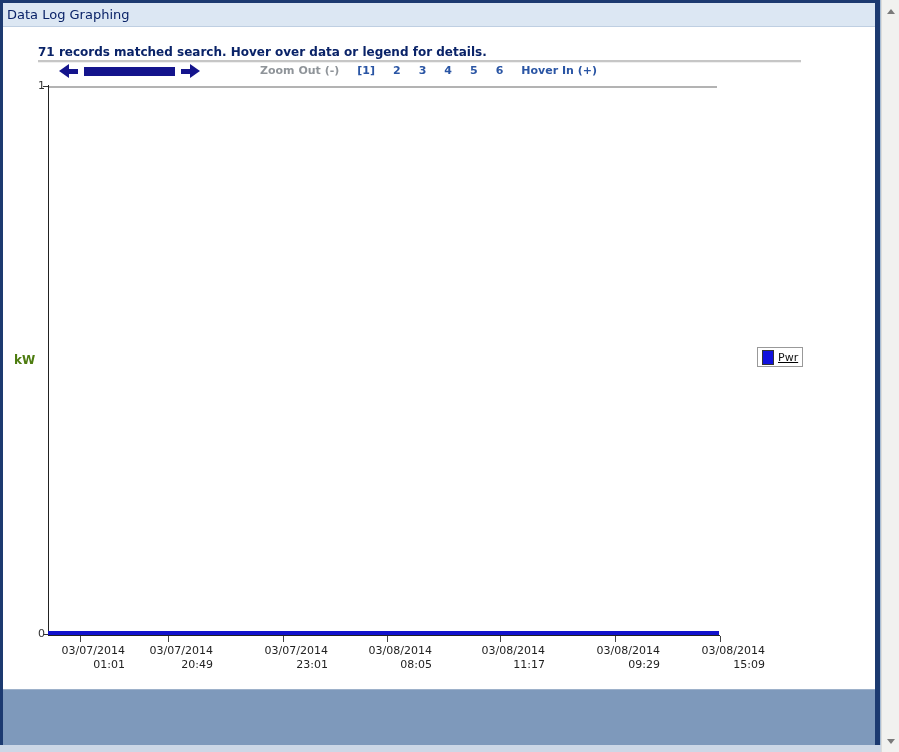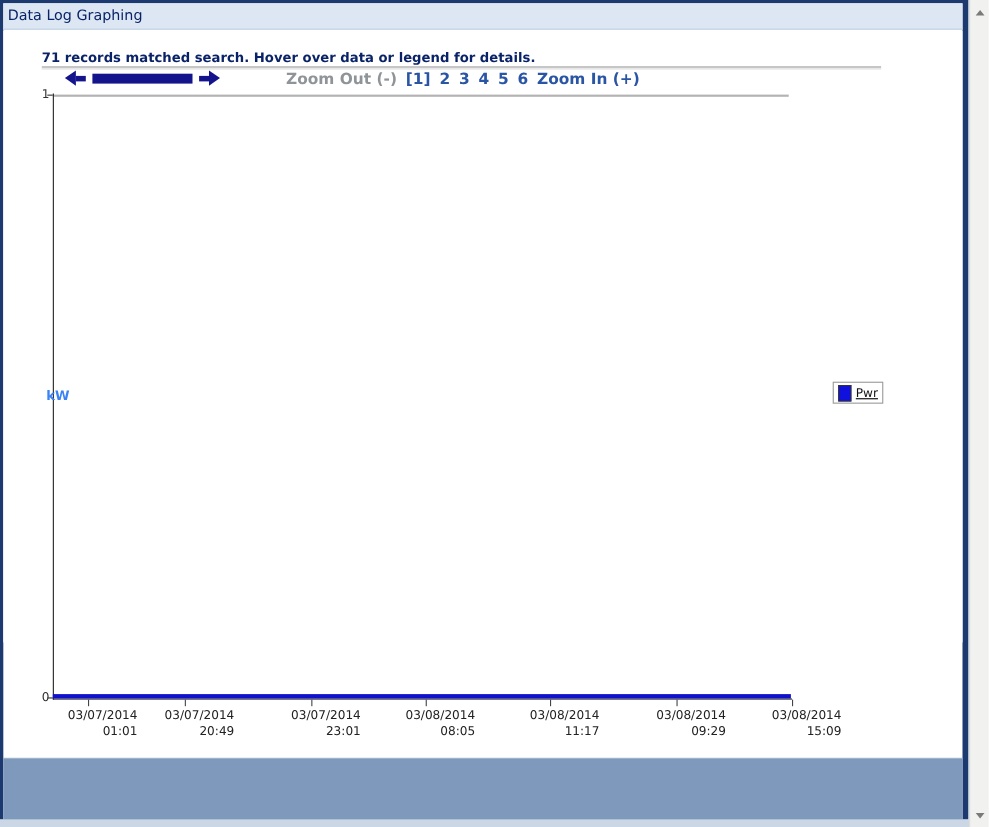--- a/index.html
+++ b/index.html
@@ -24,30 +24,30 @@
 
   
   .pan{position:absolute;left:56px;top:36px;height:14px;display:flex;align-items:center;gap:6px;}
   .pan-btn{display:flex;align-items:center;cursor:pointer;background:none;border:none;padding:0;}
   .tri-l{width:0;height:0;border-top:7px solid transparent;border-bottom:7px solid transparent;border-right:10px solid #14148c;}
   .tri-r{width:0;height:0;border-top:7px solid transparent;border-bottom:7px solid transparent;border-left:10px solid #14148c;}
   .tail{width:9px;height:5px;background:#14148c;}
   .pan-bar{width:91px;height:9px;background:#14148c;cursor:pointer;}
 
   
-  .zoomctl{position:absolute;left:257px;top:36px;display:flex;gap:8px;font-size:14px;font-weight:bold;align-items:center;text-align:center;}
+  .zoomctl{position:absolute;left:257px;top:36px;display:flex;gap:18px;font-size:11px;font-weight:bold;align-items:center;text-align:center;}
   .zoom-disabled{color:#8f9499;cursor:default;}
   .zoom-link{color:#2a55a4;cursor:pointer;}
 
   
   .y-axis{position:absolute;left:45px;top:57px;width:1px;height:551px;background:#222;}
   .grid-top{position:absolute;left:45px;top:58px;width:669px;height:2px;background:#b3b3b3;}
   .ytick{position:absolute;width:17px;text-align:right;font-size:11px;color:#333;line-height:12px;}
   .ytick-dash{position:absolute;left:40px;width:5px;height:1px;background:#333;}
-  .ylabel{position:absolute;left:11px;top:325px;font-size:12px;font-weight:bold;color:#3b82f6;margin-left:28px;}
+  .ylabel{position:absolute;left:11px;top:325px;font-size:12px;font-weight:bold;color:#4d7c0f;}
   .data-line{position:absolute;left:45px;top:603px;width:671px;height:4px;background:#1111cc;cursor:crosshair;}
   .x-axis{position:absolute;left:45px;top:607px;width:672px;height:1px;background:#222;}
   .xtick{position:absolute;top:608px;width:1px;height:6px;background:#444;}
   .xlab{position:absolute;top:616px;width:90px;text-align:right;font-size:11px;color:#222;line-height:14px;}
 
   
   .legend{position:absolute;left:754px;top:319px;height:20px;border:1px solid #999;background:#fff;display:flex;align-items:center;padding:0 4px;box-sizing:border-box;cursor:pointer;text-decoration:underline;}
   .swatch{width:10px;height:13px;background:#1111dd;border:1px solid #333;margin-right:4px;}
   .legend-text{font-size:11px;color:#111;}
 
@@ -93,21 +93,21 @@
     </div>
 
     <div class="zoomctl">
       <span class="zoom-disabled">Zoom Out (-)</span>
       <span class="zoom-link">[1]</span>
       <span class="zoom-link">2</span>
       <span class="zoom-link">3</span>
       <span class="zoom-link">4</span>
       <span class="zoom-link">5</span>
       <span class="zoom-link">6</span>
-      <span class="zoom-link">Zoom In (+)</span>
+      <span class="zoom-link">Hover In (+)</span>
     </div>
 
     <div class="ytick" style="left:25px;top:52px;">1</div>
     <div class="ytick-dash" style="top:58px;"></div>
     <div class="grid-top"></div>
     <div class="y-axis"></div>
     <div class="ylabel">kW</div>
 
     <div class="ytick" style="left:25px;top:600px;">0</div>
     <div class="ytick-dash" style="top:606px;"></div>

